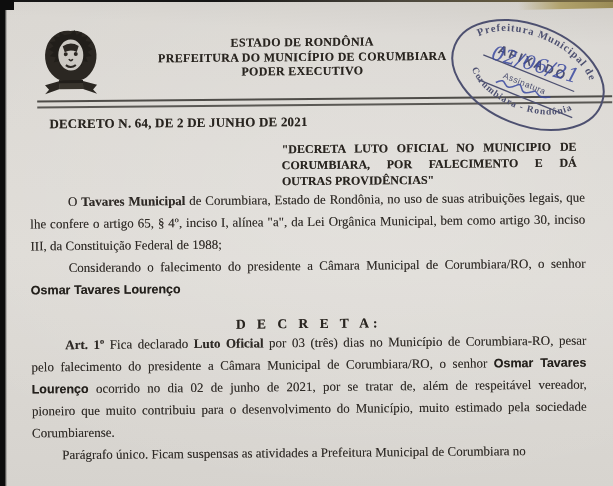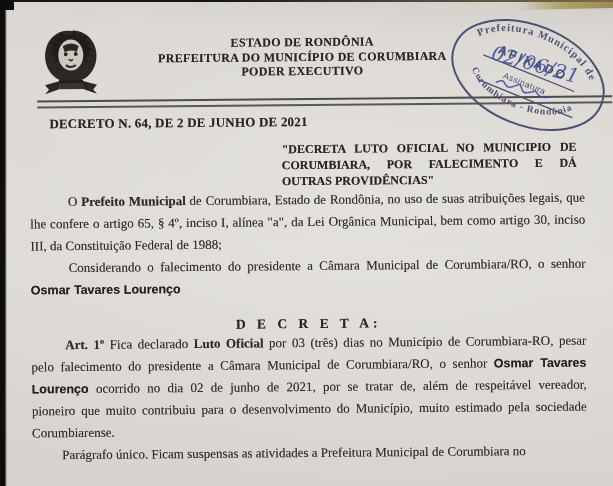--- a/index.html
+++ b/index.html
@@ -88,21 +88,21 @@
     <div class="rule"></div>
 
     <div class="decree-title">DECRETO N. 64, DE 2 DE JUNHO DE 2021</div>
 
     <div class="epigraph">
       <span class="jline">"DECRETA LUTO OFICIAL NO MUNICIPIO DE</span>
       <span class="jline">CORUMBIARA, POR FALECIMENTO E DÁ</span>
       <span class="lastline">OUTRAS PROVIDÊNCIAS"</span>
     </div>
 
-    <p class="body p1"><span>O </span><b>Prefeito Municipal</b><span> de Corumbiara, Estado de Rondônia, no uso de suas atribuições legais, que lhe confere o artigo 65, § 4º, inciso I, alínea "a", da Lei Orgânica Municipal, bem como artigo 30, inciso III, da Constituição Federal de 1988;</span></p>
+    <p class="body p1"><span>O </span><b>Tavares Municipal</b><span> de Corumbiara, Estado de Rondônia, no uso de suas atribuições legais, que lhe confere o artigo 65, § 4º, inciso I, alínea "a", da Lei Orgânica Municipal, bem como artigo 30, inciso III, da Constituição Federal de 1988;</span></p>
 
     <p class="body p2"><span>Considerando o falecimento do presidente a Câmara Municipal de Corumbiara/RO, o senhor </span><b class="sans">Osmar Tavares Lourenço</b></p>
 
     <div class="decreta">D E C R E T A:</div>
 
     <p class="body art1"><b>Art. 1º</b><span> Fica declarado </span><b>Luto Oficial</b><span> por 03 (três) dias no Município de Corumbiara-RO, pesar pelo falecimento do presidente a Câmara Municipal de Corumbiara/RO, o senhor </span><b class="sans">Osmar Tavares Lourenço</b><span> ocorrido no dia 02 de junho de 2021, por se tratar de, além de respeitável vereador, pioneiro que muito contribuiu para o desenvolvimento do Município, muito estimado pela sociedade Corumbiarense.</span></p>
 
     <p class="body punico">Parágrafo único. Ficam suspensas as atividades a Prefeitura Municipal de Corumbiara no</p>
 
   </div>

